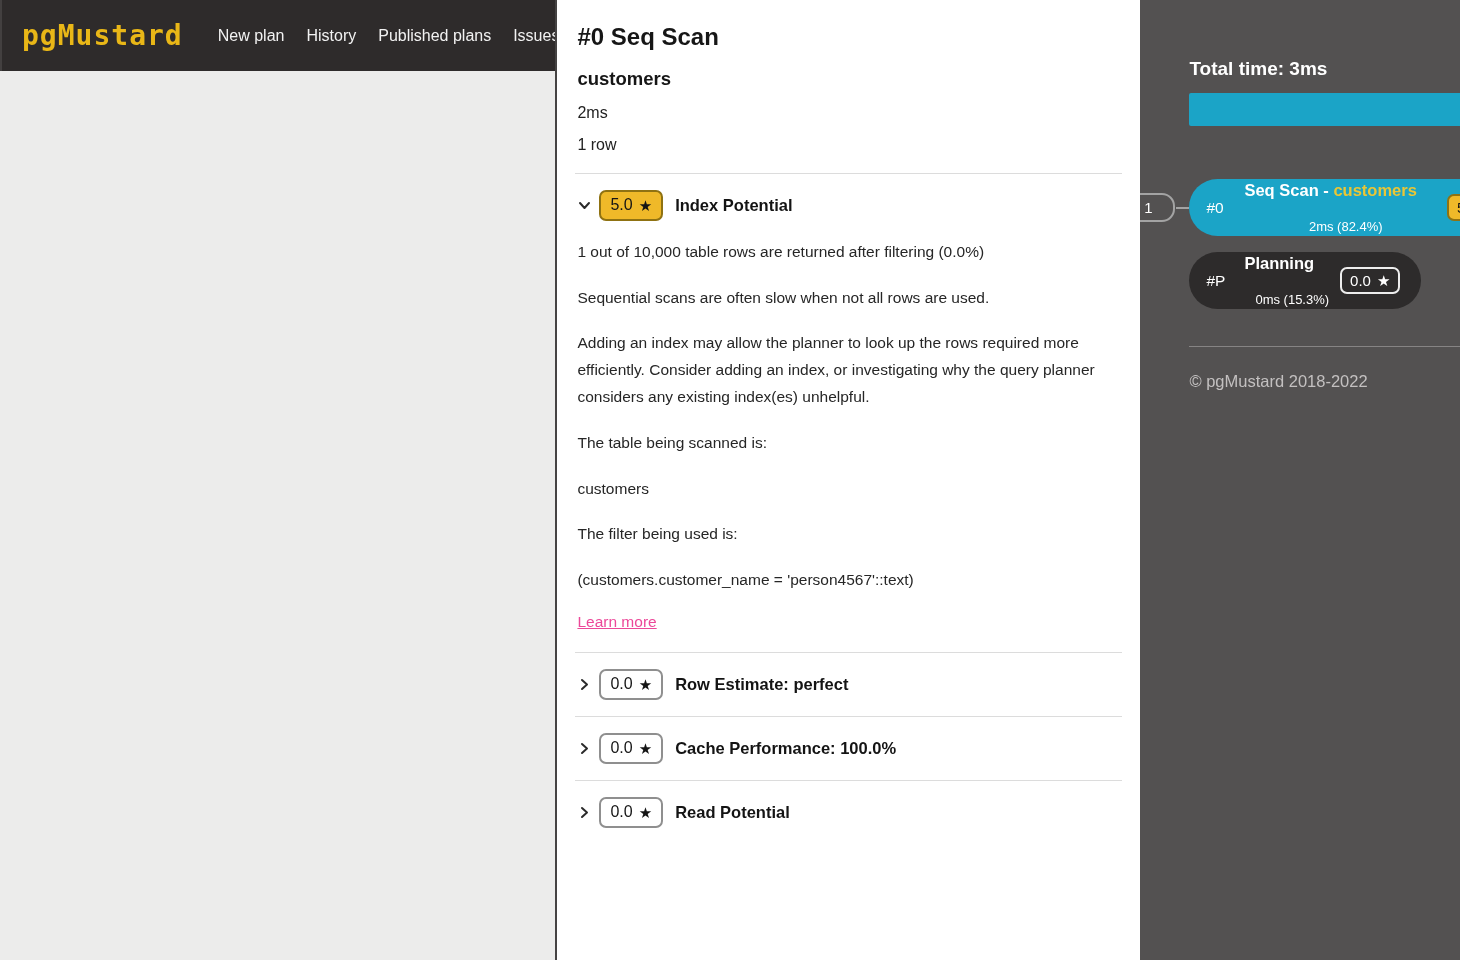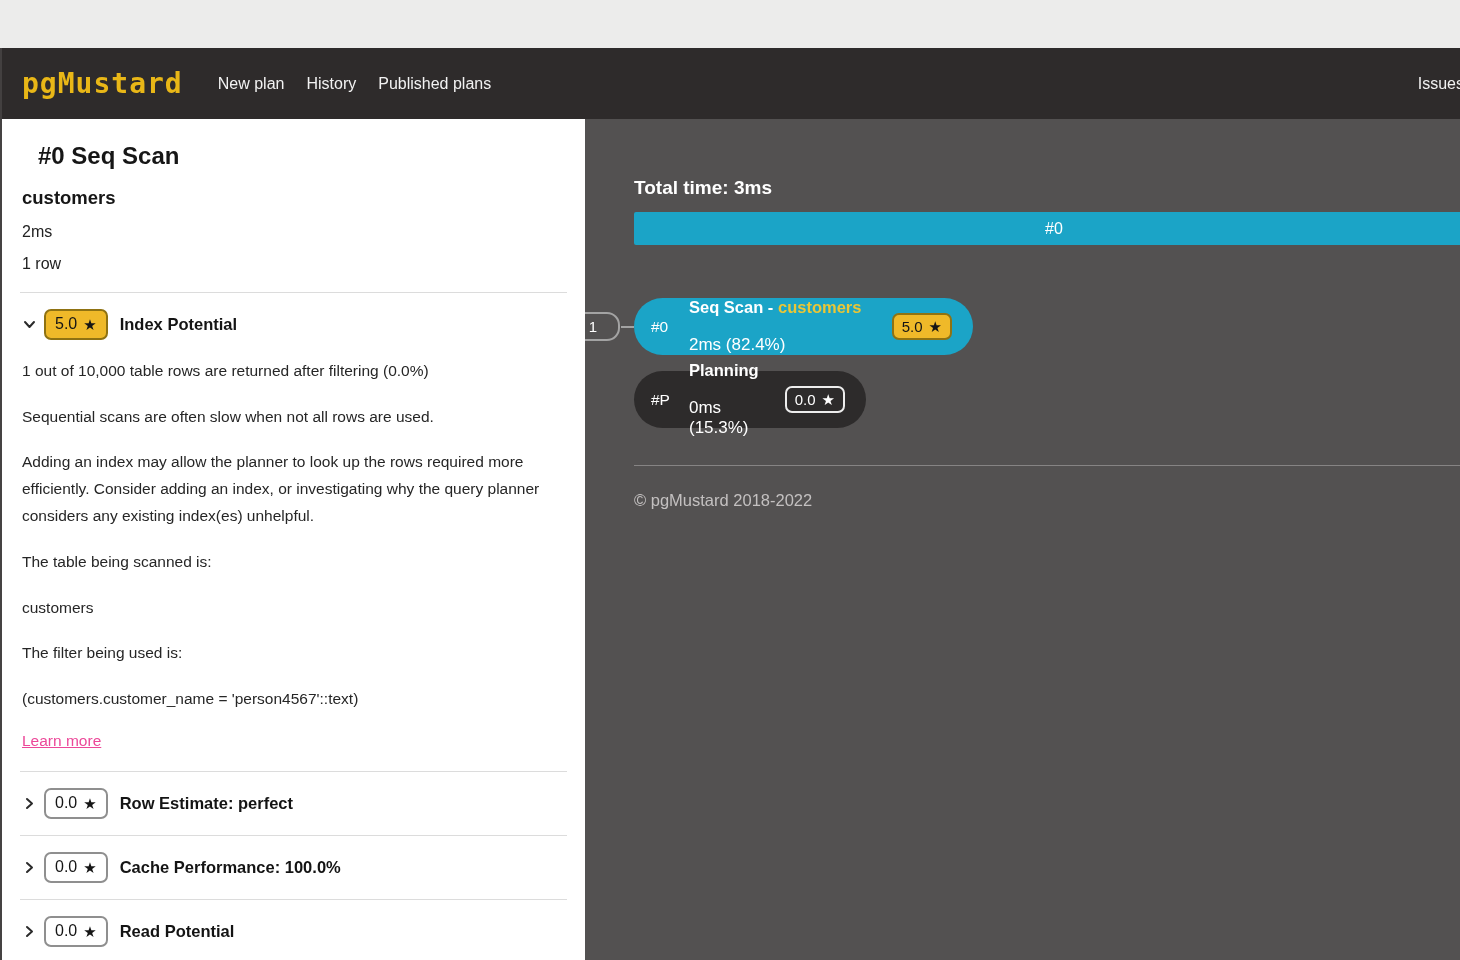--- a/index.html
+++ b/index.html
@@ -2,21 +2,21 @@
 <html><head>
 <meta charset="utf-8">
 <style>
   * { box-sizing: border-box; }
   html, body { margin: 0; padding: 0; }
   body {
     width: 1460px; height: 960px; overflow: hidden;
     font-family: "Liberation Sans", sans-serif;
     background: #ececeb;
   }
-  .screen { width: 1460px; height: 960px; display: flex; flex-direction: column; }
+  .screen { width: 1460px; height: 960px; display: flex; }
 
   
   .top-strip { height: 48px; background: #ececeb; flex: none; }
 
   
   .navbar {
     height: 71px; flex: none; background: #2e2b2b;
     display: flex; align-items: center; padding-left: 20px;
     border-left: 2px solid #434040;
   }
@@ -34,21 +34,21 @@
 
   
   .main { flex: 1; display: flex; min-height: 0; }
 
   
   .details {
     width: 585px; flex: none; background: #ffffff;
     border-left: 2px solid #454343;
     padding: 0 18px 0 18px; overflow: hidden;
   }
-  .d-title { font-size: 24px; font-weight: bold; color: #161616; margin: 23px 0 0 18px; }
+  .d-title { font-size: 24px; font-weight: bold; color: #161616; margin: 23px 0 0 2px; }
   .d-sub   { font-size: 18.5px; font-weight: bold; color: #161616; margin: 17px 0 0 2px; }
   .d-meta  { font-size: 16px; color: #222; margin: 14px 0 0 2px; }
   .d-header { padding-bottom: 19px; border-bottom: 1px solid #dcdcdc; }
 
   .tip { border-bottom: 1px solid #dcdcdc; }
   .tip:last-child { border-bottom: none; }
   .tip-head {
     display: flex; align-items: center; padding: 16px 0 16px 2px;
     cursor: pointer;
   }
@@ -104,21 +104,21 @@
   .node-card {
     display: flex; align-items: center; height: 57px; border-radius: 29px;
     padding-right: 21px; cursor: pointer;
   }
   .node-card.blue { background: #1ba4c7; width: 339px; }
   .node-card.dark { background: #2d2b2b; width: 232px; }
   .node-id { color: #ffffff; font-size: 15.5px; margin-left: 17px; min-width: 26px; }
   .node-text { margin-left: 12px; flex: 1; }
   .node-title { color: #ffffff; font-weight: bold; font-size: 16.5px; line-height: 1.2; white-space: nowrap; }
   .table-name { color: #e9c636; }
-  .node-time { color: #ffffff; font-size: 17px; margin-top: 18px; }
+  .node-time { color: #ffffff; font-size: 13px; margin-top: 18px; text-align: center; }
   .node-card .badge { font-size: 15px; padding: 2px 8px; border-radius: 7px; }
 
   .plan-sep { border: none; border-top: 1px solid #868484; margin: 37px 0 0 0; }
   .plan-footer { color: #c3c0c0; font-size: 16.5px; margin-top: 25px; }
 </style>
 </head>
 <body>
 
 <div class="screen">
 

